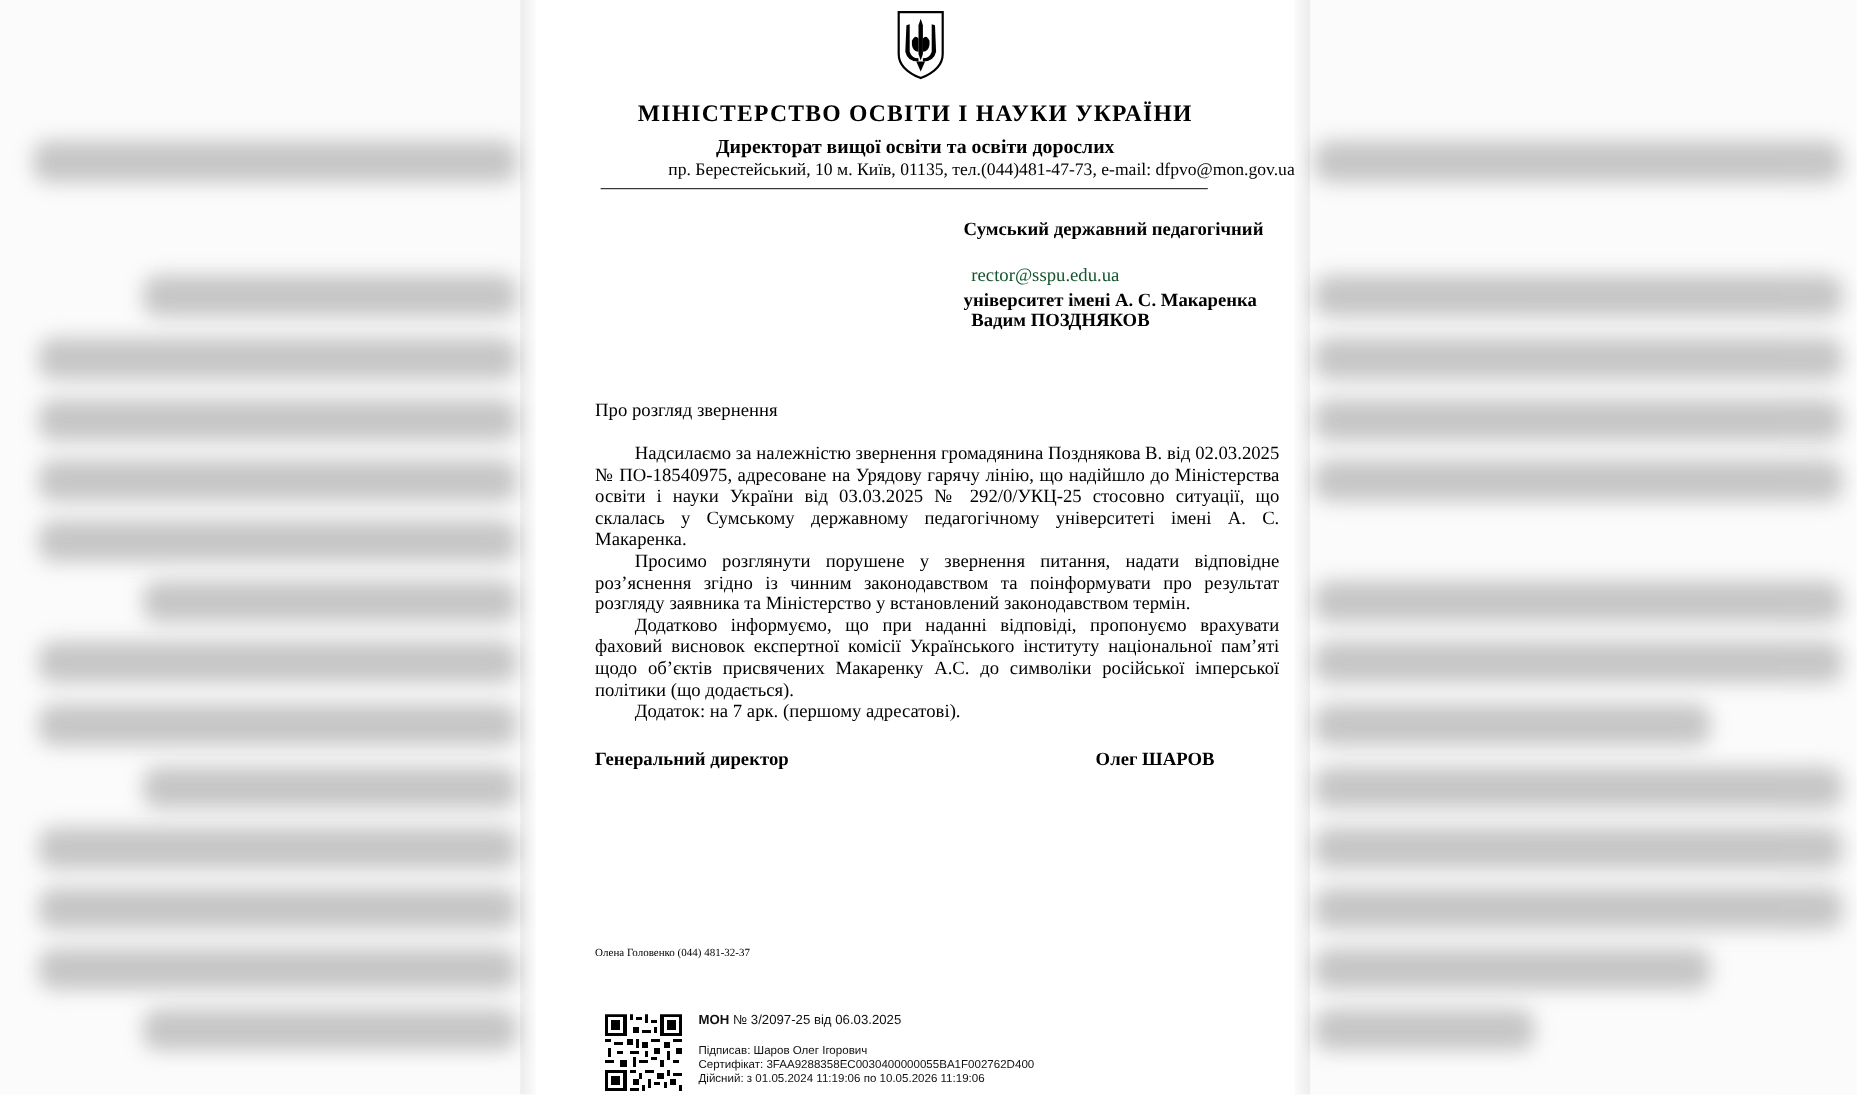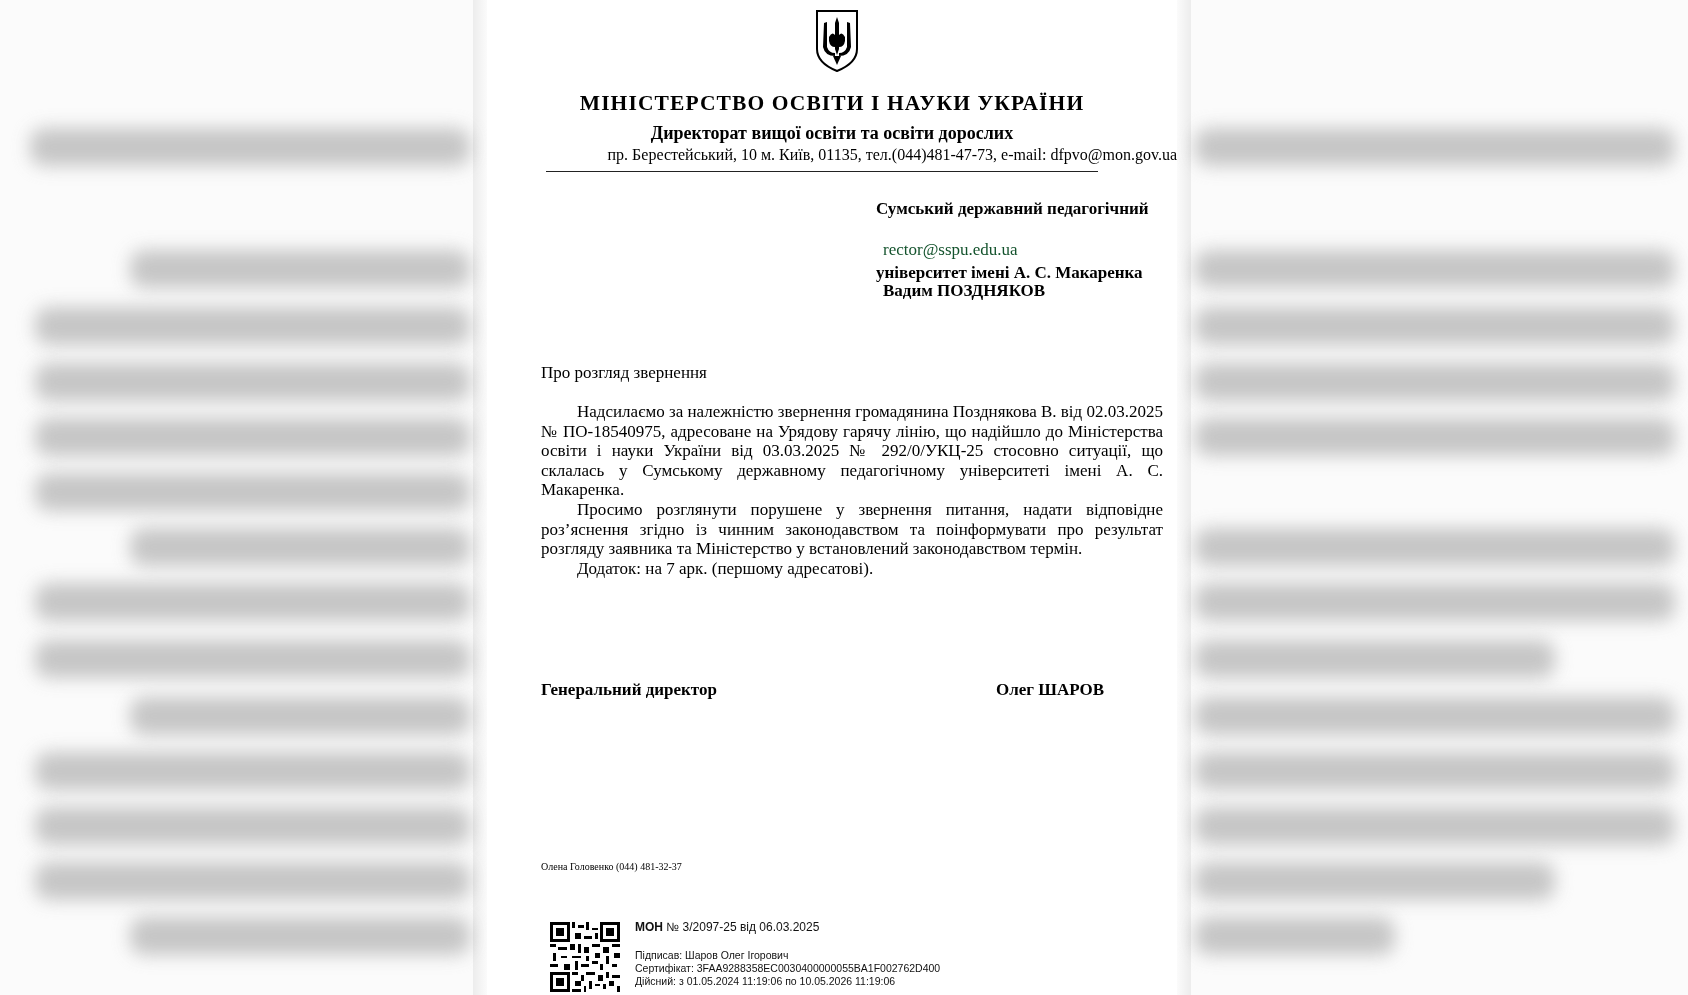--- a/index.html
+++ b/index.html
@@ -96,20 +96,21 @@
   <div class="abs to" style="top:219px;margin-top:44px;">університет імені А. С. Макаренка</div>
   <div class="abs to-mail">rector@sspu.edu.ua</div>
   <div class="abs to-name">Вадим ПОЗДНЯКОВ</div>
   <div class="to-hidden"></div>
 
   <div class="abs subject">Про розгляд звернення</div>
 
   <div class="body">
     <p class="p">Надсилаємо за належністю звернення громадянина Позднякова В. від 02.03.2025 № ПО-18540975, адресоване на Урядову гарячу лінію, що надійшло до Міністерства освіти і науки України від 03.03.2025 № 292/0/УКЦ-25 стосовно ситуації, що склалась у Сумському державному педагогічному університеті імені А. С. Макаренка.</p>
     <p class="p">Просимо розглянути порушене у звернення питання, надати відповідне роз’яснення згідно із чинним законодавством та поінформувати про результат розгляду заявника та Міністерство у встановлений законодавством термін.</p>
+    <p class="p">Додатково інформуємо, що при наданні відповіді, пропонуємо врахувати фаховий висновок експертної комісії Українського інституту національної пам’яті щодо об’єктів присвячених Макаренку А.С. до символіки російської імперської політики (що додається).</p>
     <p class="p last-left">Додаток: на 7 арк. (першому адресатові).</p>
   </div>
 
   <div class="abs sig-pos">Генеральний директор</div>
   <div class="abs sig-name">Олег ШАРОВ</div>
 
   <div class="abs exec">Олена Головенко   (044) 481-32-37</div>
 
   <svg class="qr" viewBox="0 0 25 25" shape-rendering="crispEdges">
     <rect width="25" height="25" fill="#fff"></rect>

